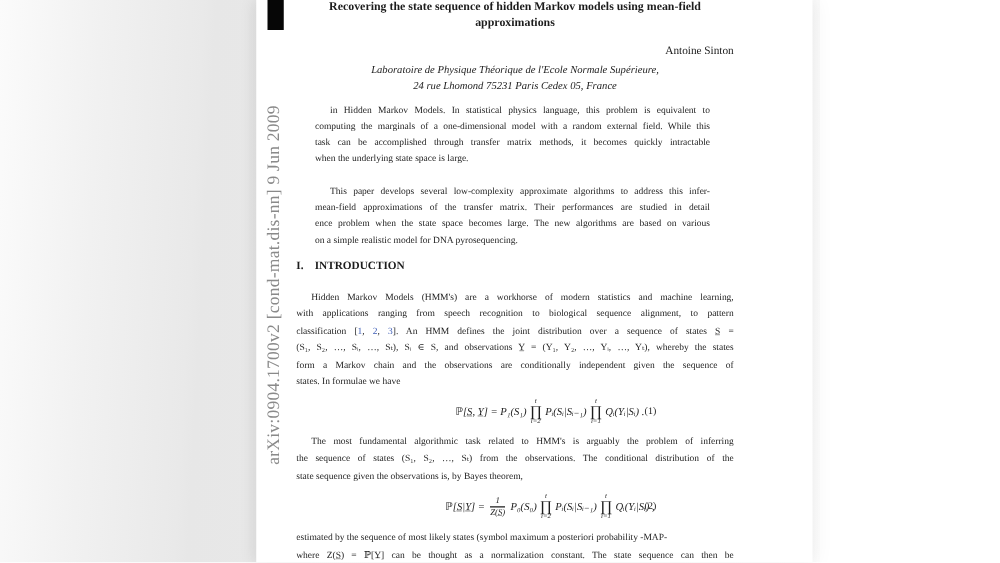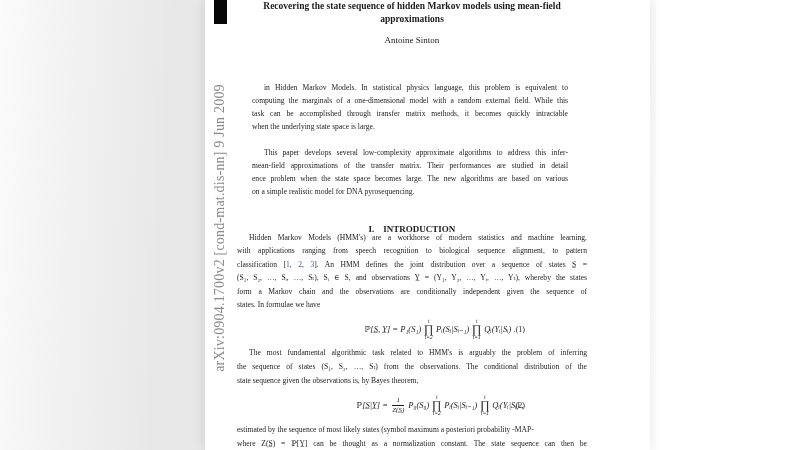--- a/index.html
+++ b/index.html
@@ -12,29 +12,29 @@
   .stamp{position:absolute;left:220px;top:228px;transform:translate(-50%,-50%) rotate(-90deg);
     white-space:nowrap;font-size:14px;letter-spacing:.2px;color:var(--stamp);}
   
   .blk{position:absolute;left:32px;width:350px;}
   .absblk{position:absolute;left:47px;width:316px;}
   .line{overflow:hidden;text-align:justify;text-align-last:justify;}
   .line.last{text-align-last:left;}
   .centered .line,.centered .line.last{text-align:center;text-align-last:center;}
   [data-name="paper-title"]{top:0;font-weight:bold;font-size:9.5px;}
   [data-name="paper-title"] .line{line-height:13px;}
-  [data-name="author-name"]{top:35px;font-size:9px;text-align:center;}
+  [data-name="author-name"]{top:35px;font-size:9px;text-align:right;}
   [data-name="affiliation"]{top:49px;font-style:italic;font-size:8.5px;}
   [data-name="affiliation"] .line{line-height:13px;}
   [data-name="abstract-paragraph-1"]{top:81px;}
   [data-name="abstract-paragraph-2"]{top:146px;}
   .absblk{font-size:7.6px;}
   .absblk .line{line-height:13px;}
   .indent .line:first-child{text-indent:12px;}
-  [data-name="section-heading"]{top:224px;font-size:9px;font-weight:bold;text-align:center;white-space:pre;}
+  [data-name="section-heading"]{top:207px;font-size:9px;font-weight:bold;text-align:left;white-space:pre;}
   [data-name="intro-paragraph-1"]{top:231px;font-size:7.6px;}
   [data-name="intro-paragraph-1"] .line{line-height:13.4px;}
   [data-name="intro-paragraph-2"]{top:346px;font-size:7.6px;}
   [data-name="intro-paragraph-2"] .line{line-height:13.8px;}
   [data-name="intro-paragraph-3"]{top:423px;font-size:7.6px;}
   [data-name="intro-paragraph-3"] .line{line-height:14px;}
   .cite{color:var(--cite);}
   .eqrow{position:absolute;left:32px;width:350px;display:flex;justify-content:center;align-items:center;}
   [data-name="equation-1"]{top:315px;height:28px;}
   [data-name="equation-2"]{top:390px;height:30px;}
@@ -50,20 +50,24 @@
 </head>
 <body>
 
 <div class="stage" data-name="video-frame">
   <div class="page" data-name="paper-page">
     <div class="blk centered" data-name="paper-title">
         <div class="line" data-name="text-line">Recovering the state sequence of hidden Markov models using mean-field</div>
         <div class="line last" data-name="text-line">approximations</div>
       </div>
     <div class="blk" data-name="author-name">Antoine Sinton</div>
+    <div class="blk centered" data-name="affiliation">
+        <div class="line" data-name="text-line">Laboratoire de Physique Théorique de l'Ecole Normale Supérieure,</div>
+        <div class="line last" data-name="text-line">24 rue Lhomond 75231 Paris Cedex 05, France</div>
+      </div>
 
     <div class="absblk indent" data-name="abstract-paragraph-1">
         <div class="line" data-name="text-line">in Hidden Markov Models.  In statistical physics language, this problem is equivalent to</div>
         <div class="line" data-name="text-line">computing the marginals of a one-dimensional model with a random external field.  While this</div>
         <div class="line" data-name="text-line">task can be accomplished through transfer matrix methods, it becomes quickly intractable</div>
         <div class="line last" data-name="text-line">when the underlying state space is large.</div>
       </div>
     <div class="absblk indent" data-name="abstract-paragraph-2">
         <div class="line" data-name="text-line">This paper develops several low-complexity approximate algorithms to address this infer-</div>
         <div class="line" data-name="text-line">mean-field approximations of the transfer matrix.  Their performances are studied in detail</div>

